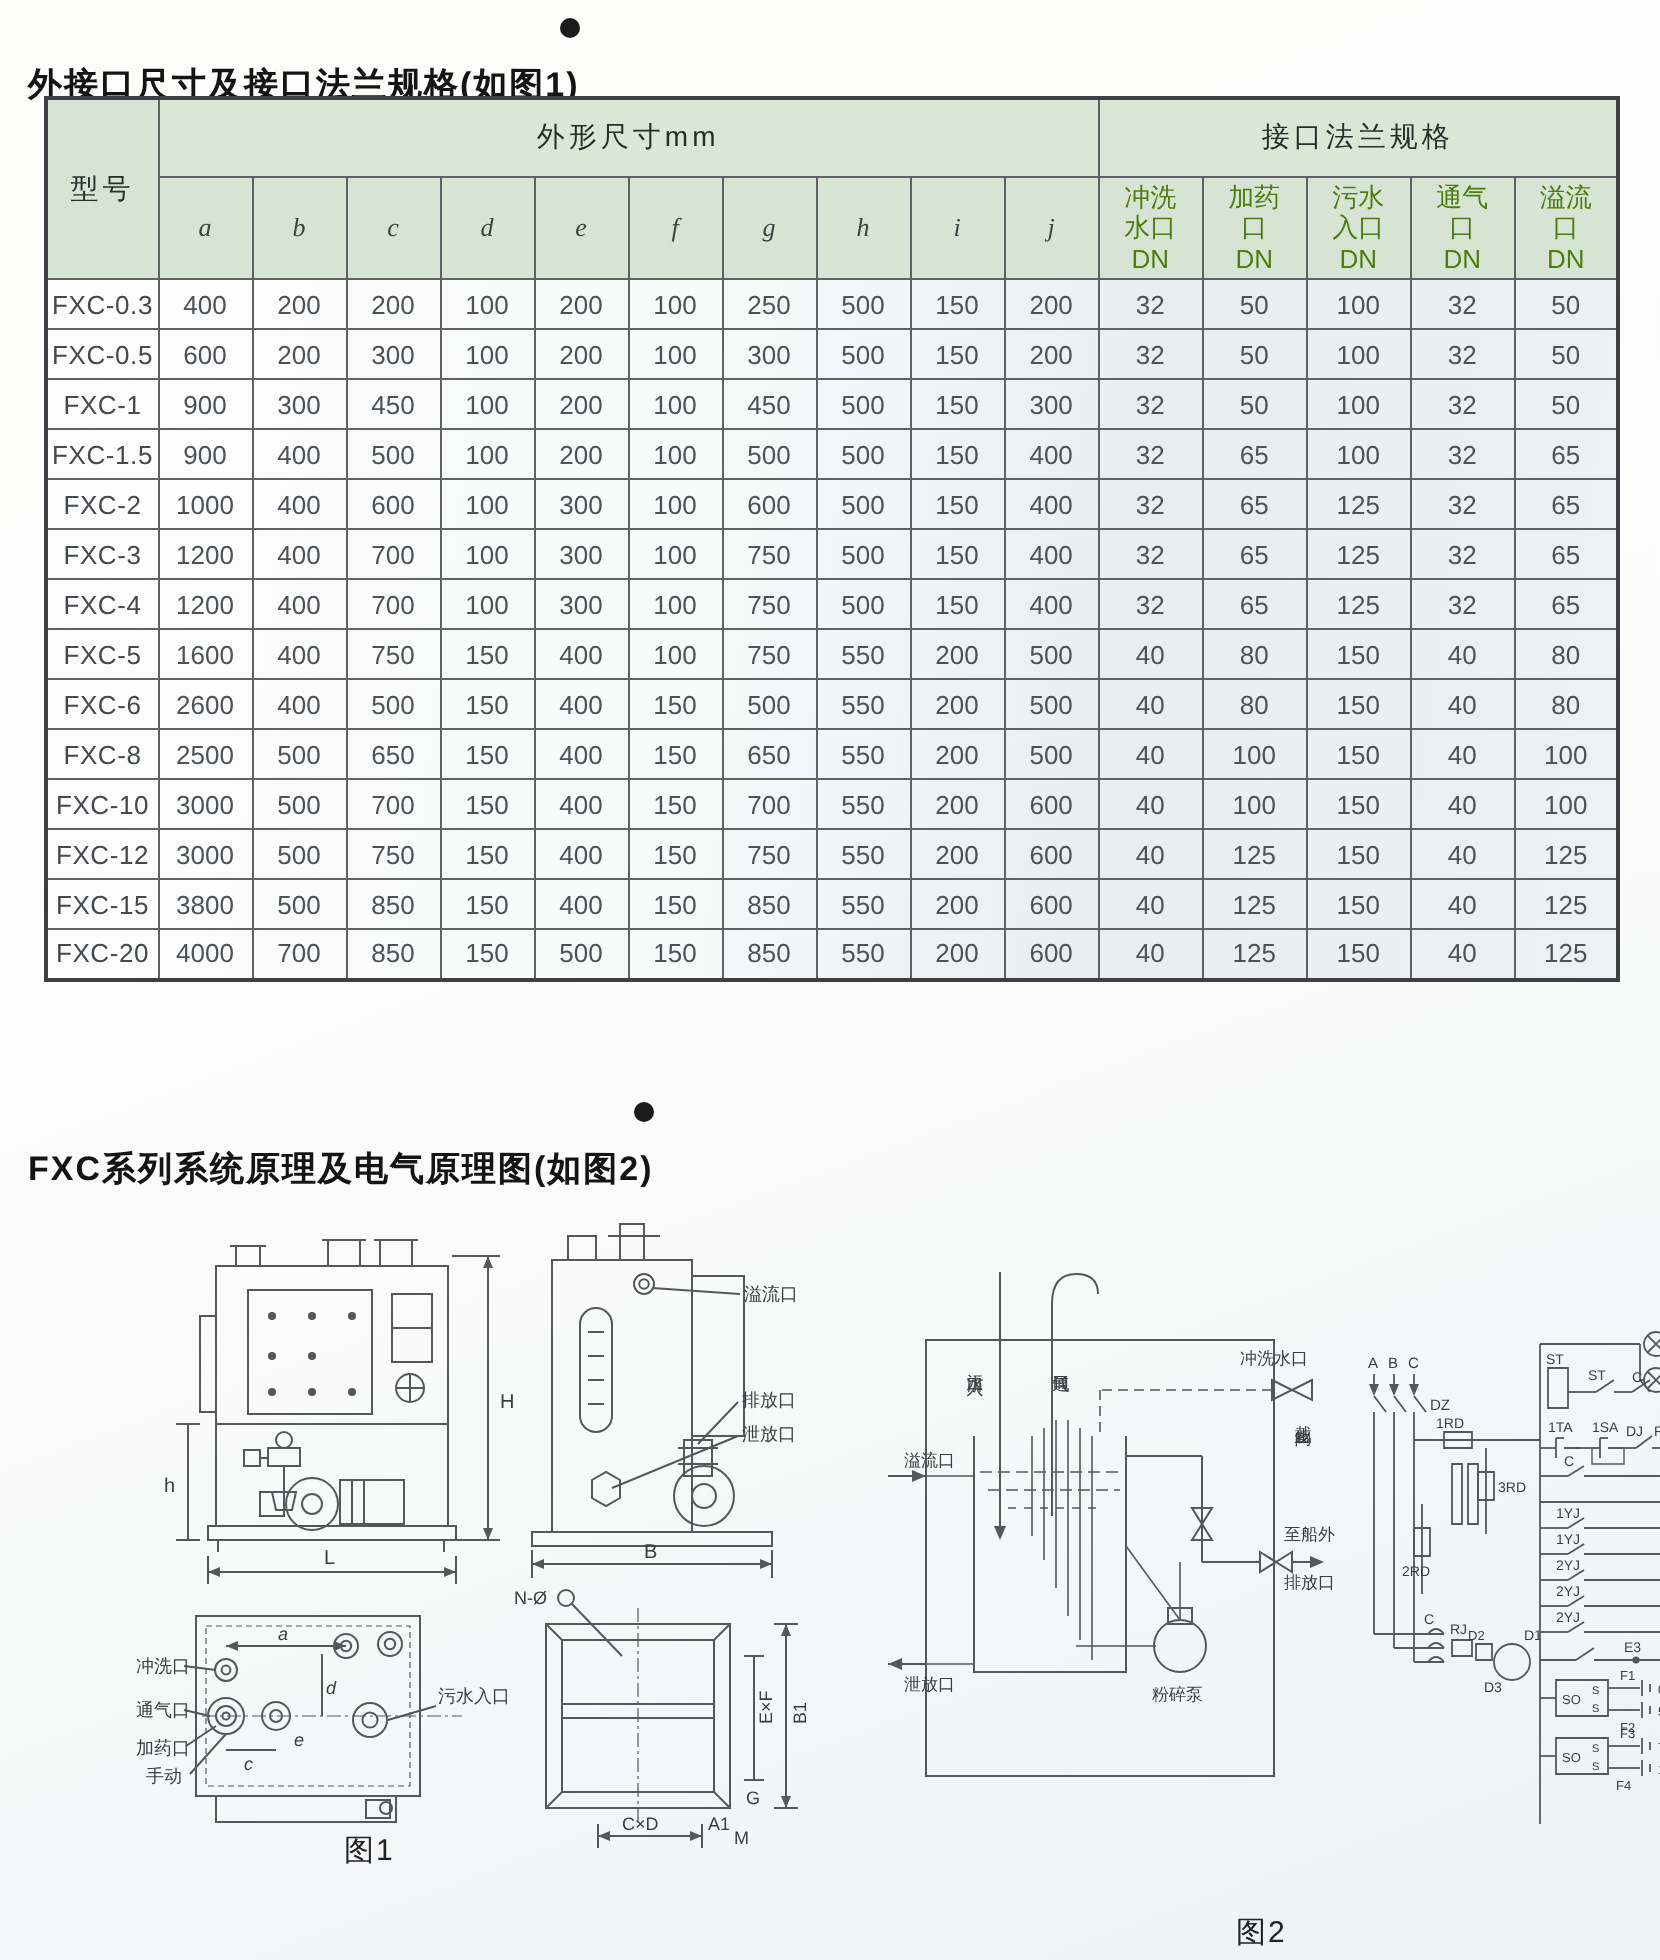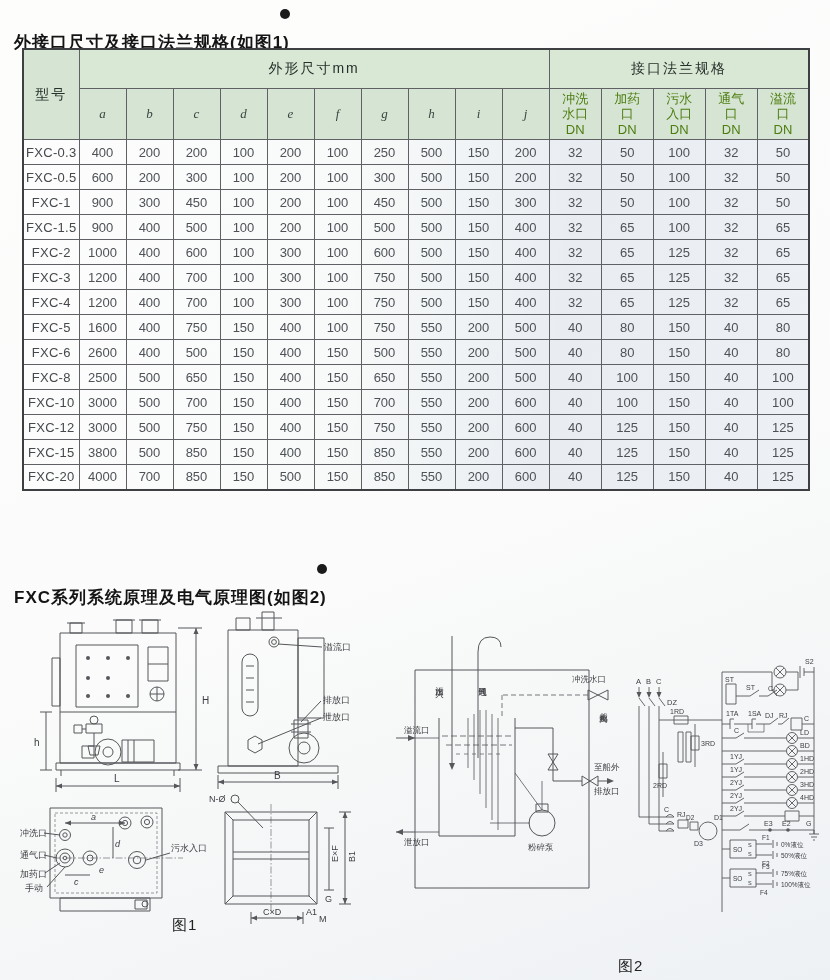--- a/index.html
+++ b/index.html
@@ -27,21 +27,21 @@
   th.dim-th{background:#d6e5d3;font-size:13px;font-weight:normal;font-style:italic;
     font-family:"Liberation Serif",serif;color:#3a4440;height:50px;}
   th.flange-th{background:#d6e5d3;font-size:13px;font-weight:normal;color:#4d7c0f;
     white-space:pre-line;line-height:1.18;}
   tbody tr{height:25px;}
   tbody td{font-size:13px;color:#4e5257;}
   tbody td.model-td{color:#45484c;letter-spacing:0.3px;margin-top:24px;}
 
   
   .diagrams{position:absolute;left:0;top:592px;width:830px;height:388px;}
-  .panel{position:absolute;}
+  .panel{position:absolute;margin-left:48px;}
   .panel svg{display:block;}
   .panel svg *{vector-effect:non-scaling-stroke;}
   svg text{fill:#3b3d40;font-family:"Liberation Sans",sans-serif;}
   .vt{writing-mode:vertical-rl;text-orientation:upright;letter-spacing:1px;}
   .fig-caption{position:absolute;font-size:15px;color:#222;letter-spacing:1px;}
 </style>
 </head>
 <body>
 
 <div class="section-title" style="left:14px;top:9px;">
@@ -338,21 +338,21 @@
         <td>600</td>
         <td>40</td>
         <td>125</td>
         <td>150</td>
         <td>40</td>
         <td>125</td>
       </tr>
     </tbody>
 </table>
 
-<div class="section-title" style="left:14px;top:564px;">
+<div class="section-title" style="left:14px;top:551px;">
   <span class="bullet"></span>
   <span class="title-text">FXC系列系统原理及电气原理图(如图2)</span>
 </div>
 
 <div class="diagrams">
 
   <div class="panel" style="left:20px;top:8px;">
     <svg width="196" height="210" viewBox="0 0 196 210" fill="none" stroke="#55575a" stroke-width="1">
       <rect x="36" y="163" width="124" height="7"></rect>
       <line x1="41" y1="170" x2="41" y2="176"></line>

